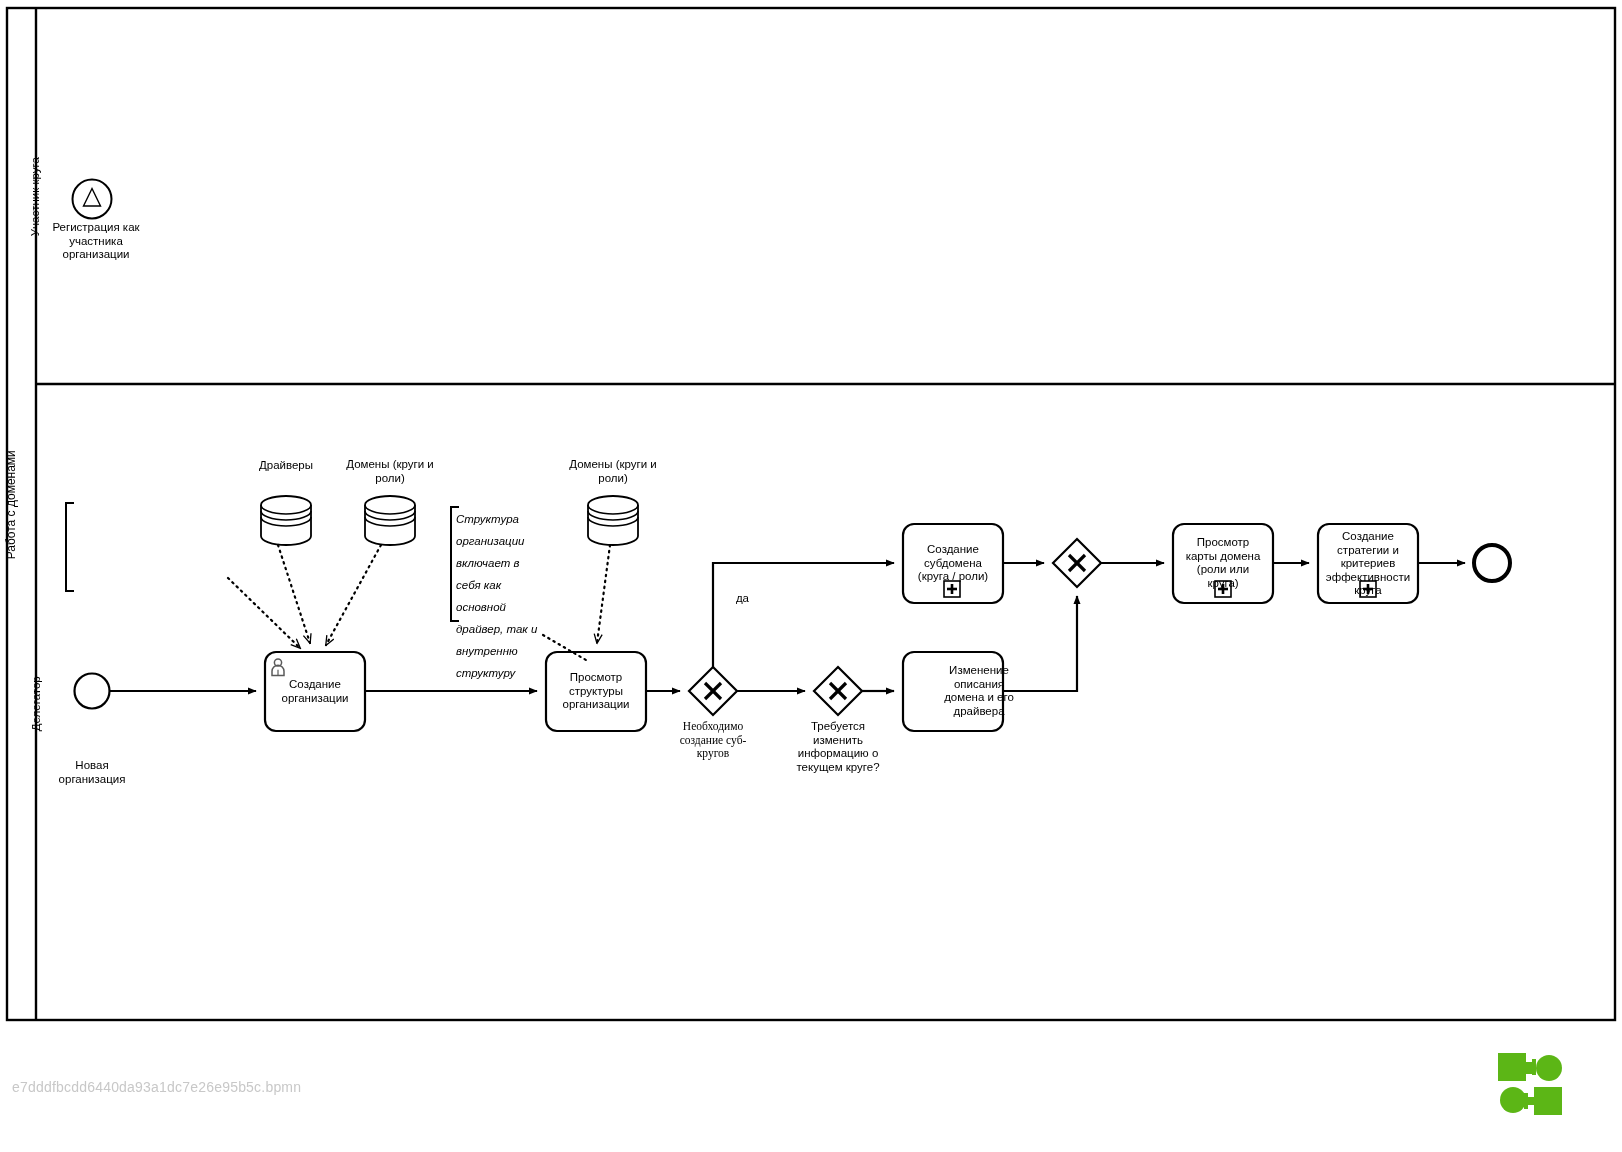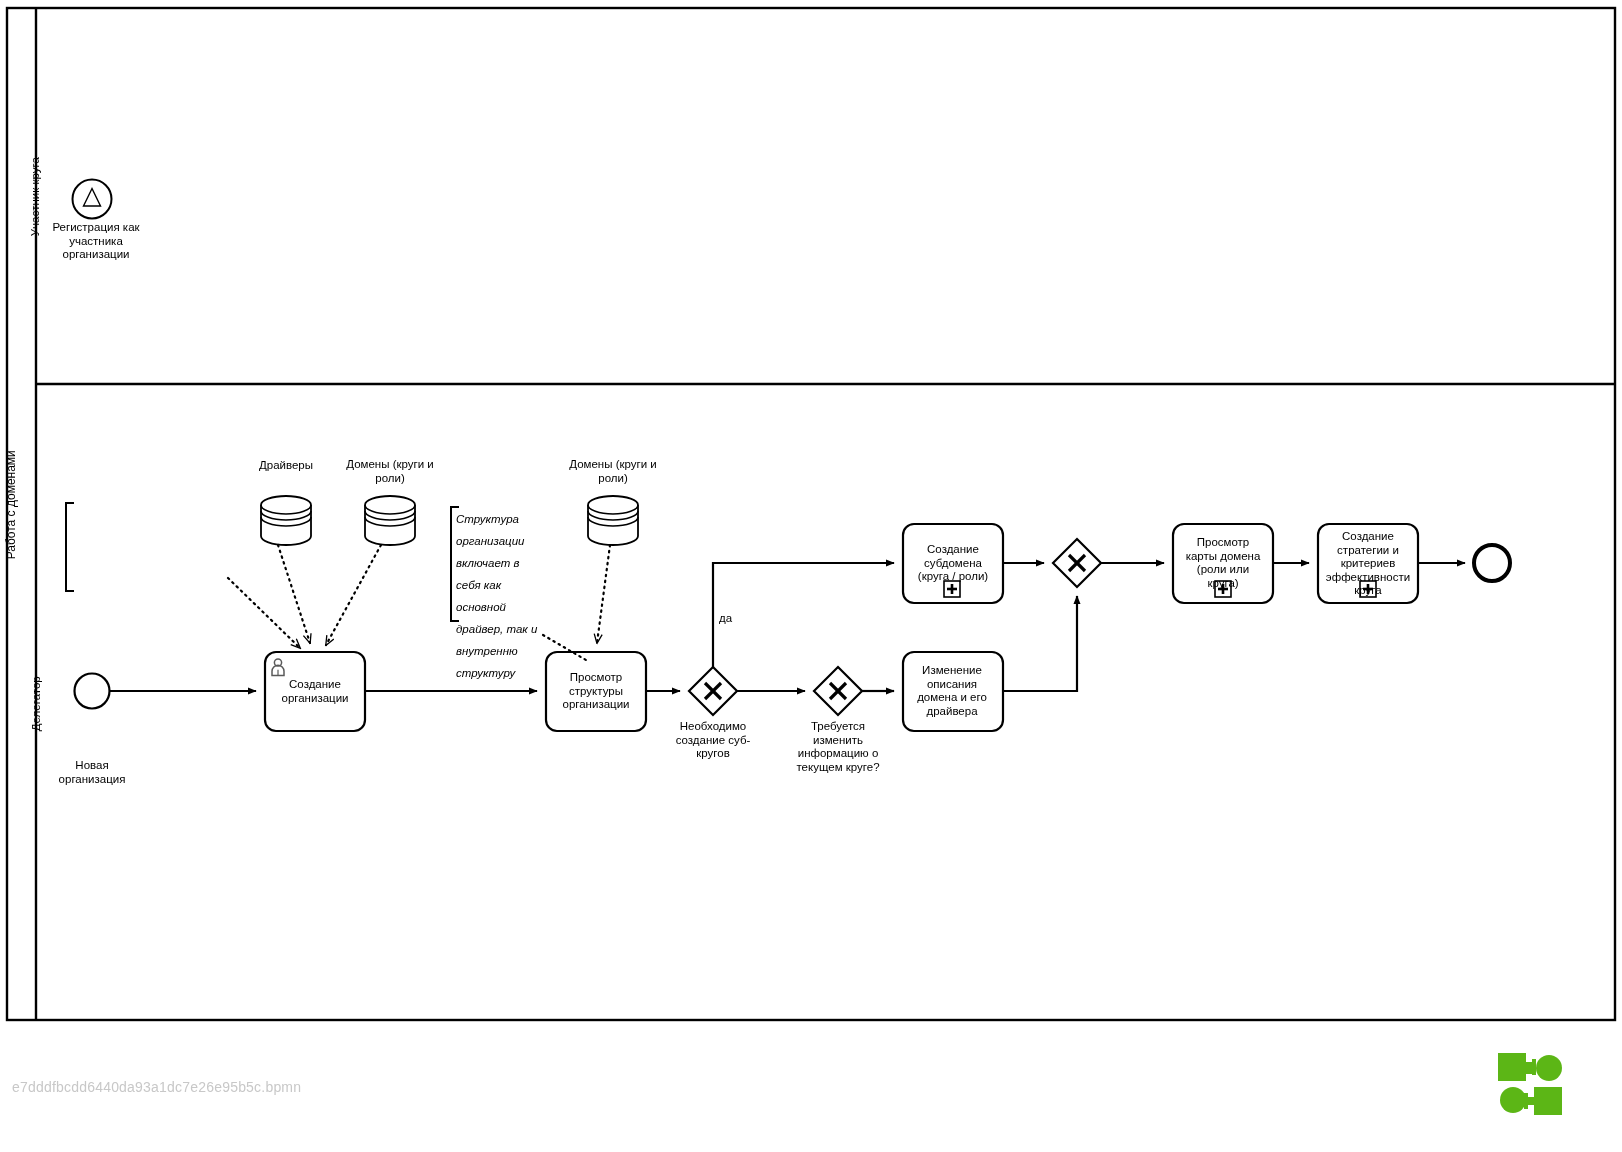--- a/index.html
+++ b/index.html
@@ -182,43 +182,43 @@
 структуру</div>
 
   <div class="lbl" style="left:265px;top:678px;width:100px;">Создание
 организации</div>
   <div class="lbl" style="left:546px;top:671px;width:100px;">Просмотр
 структуры
 организации</div>
   <div class="lbl" style="left:903px;top:543px;width:100px;">Создание
 субдомена
 (круга / роли)</div>
-  <div class="lbl" style="left:902px;top:664px;width:100px;">Изменение
+  <div class="lbl" style="left:929px;top:664px;width:100px;">Изменение
 описания
 домена и его
 драйвера</div>
   <div class="lbl" style="left:1173px;top:536px;width:100px;">Просмотр
 карты домена
 (роли или
 круга)</div>
   <div class="lbl" style="left:1318px;top:530px;width:100px;">Создание
 стратегии и
 критериев
 эффективности
 круга</div>
 
-  <div class="lbl" style="left:655px;top:720px;width:116px;">Необходимо
+  <div class="lbl" style="left:655px;top:720px;width:116px;font-family:Liberation Serif, serif;">Необходимо
 создание суб-
 кругов</div>
   <div class="lbl" style="left:780px;top:720px;width:116px;text-align:center;">Требуется
 изменить
 информацию о
 текущем круге?</div>
 
-  <div class="lbl lbl-left" style="left:719px;top:612px;width:30px;">да</div>
+  <div class="lbl lbl-left" style="left:719px;top:592px;width:30px;text-align:right;">да</div>
 
   <div class="watermark">e7dddfbcdd6440da93a1dc7e26e95b5c.bpmn</div>
 
   <svg class="logo" viewBox="0 0 66 64">
     <g fill="#5cb616">
       <path d="M1,1 h28 v10 h6 v-4 h4 v16 h-4 v-4 h-6 v10 h-28 z"></path>
       <circle cx="52" cy="16" r="13"></circle>
       <path d="M44,3 h8 v26 h-8 z" opacity="0"></path>
       <circle cx="16" cy="48" r="13"></circle>
       <path d="M37,35 h28 v28 h-28 v-10 h-6 v4 h-4 v-16 h4 v4 h6 z"></path>

